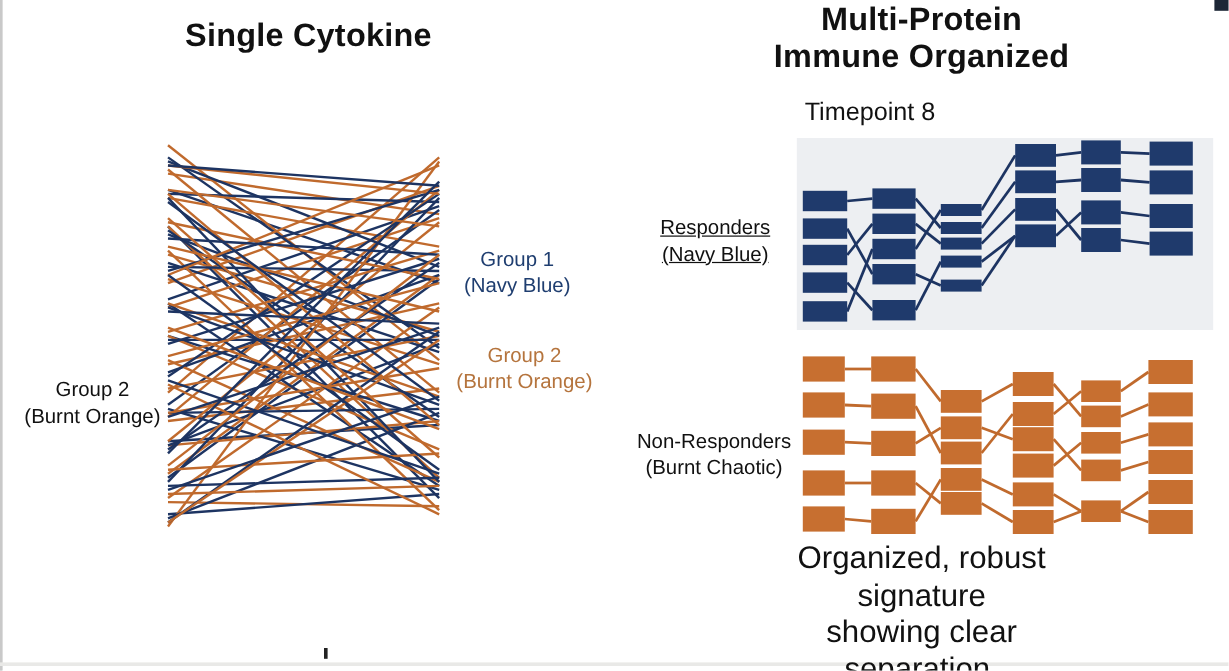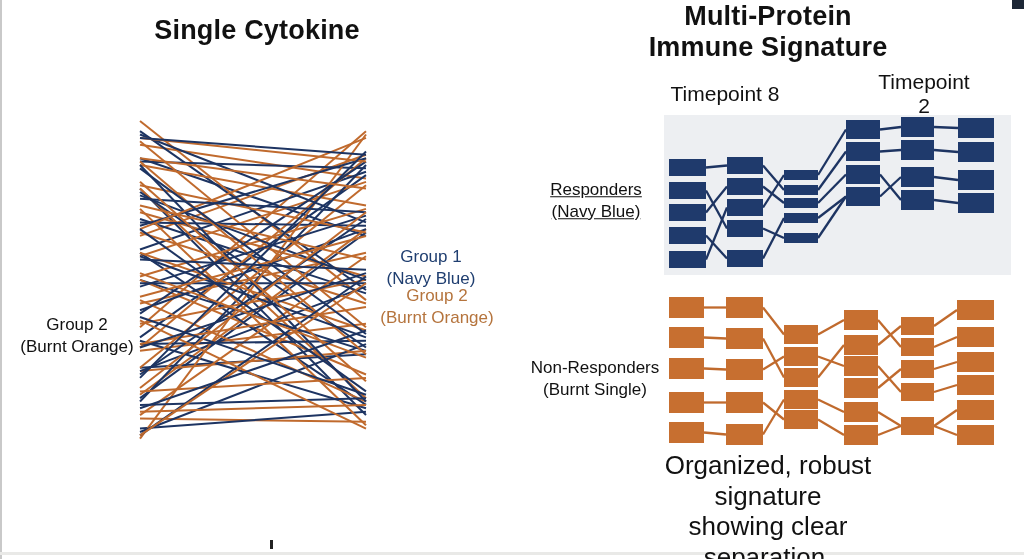--- a/index.html
+++ b/index.html
@@ -217,30 +217,29 @@
       <rect x="957" y="425" width="37" height="20" fill="#c76f30"></rect>
     </svg>
 
   <div id="edge-left"></div>
   <div id="divider" style="background: rgb(201, 201, 201);"></div>
   <div id="corner-mark"></div>
   <div id="tick-mark"></div>
   <div id="bottom-band"></div>
 
   <div class="abs title" style="left:257px;top:18px;margin-top:12px;">Single Cytokine</div>
-  <div class="abs side" style="left: 431px; top: 227px; color: rgb(31, 62, 112); margin-top: 41px;">Group 1
+  <div class="abs side" style="left: 431px; top: 227px; color: rgb(31, 62, 112);">Group 1
 (Navy Blue)</div>
   <div class="abs side" style="left: 437px; top: 307px; color: rgb(181, 116, 61);">Group 2
 (Burnt Orange)</div>
   <div class="abs side" style="left:77px;top:336px;">Group 2
 (Burnt Orange)</div>
 
-  <div class="abs title" style="left:768px;top:32px;">Multi-Protein Immune Signature</div>
+  <div class="abs title" style="left:768px;top:32px;">Multi-Protein Immune Organized</div>
   <div class="abs sub" style="left:725px;top:94px;">Timepoint 8</div>
-  <div class="abs sub" style="left:924px;top:94px;">Timepoint 2</div>
   <div class="abs side" style="left:596px;top:201px;text-decoration:underline;">Responders
 (Navy Blue)</div>
   <div class="abs side" style="left:595px;top:379px;">Non-Responders
-(Burnt Single)</div>
+(Burnt Chaotic)</div>
   <div class="abs caption" style="left:768px;top:511px;">Organized, robust signature
 showing clear separation.</div>
 
 </div>
 
 </body></html>

